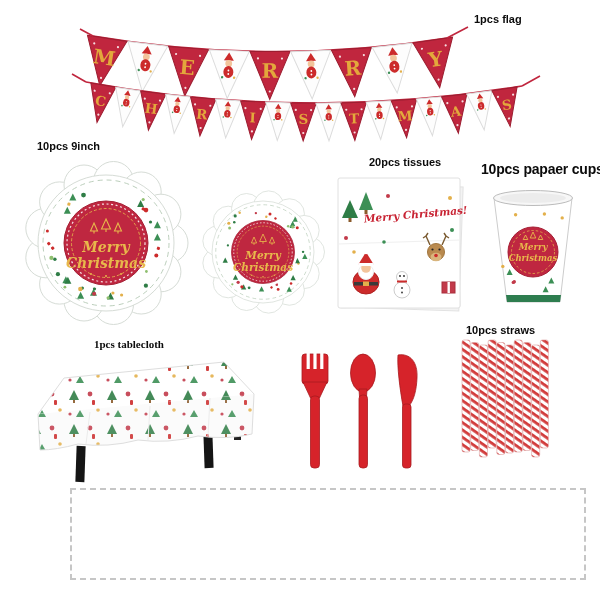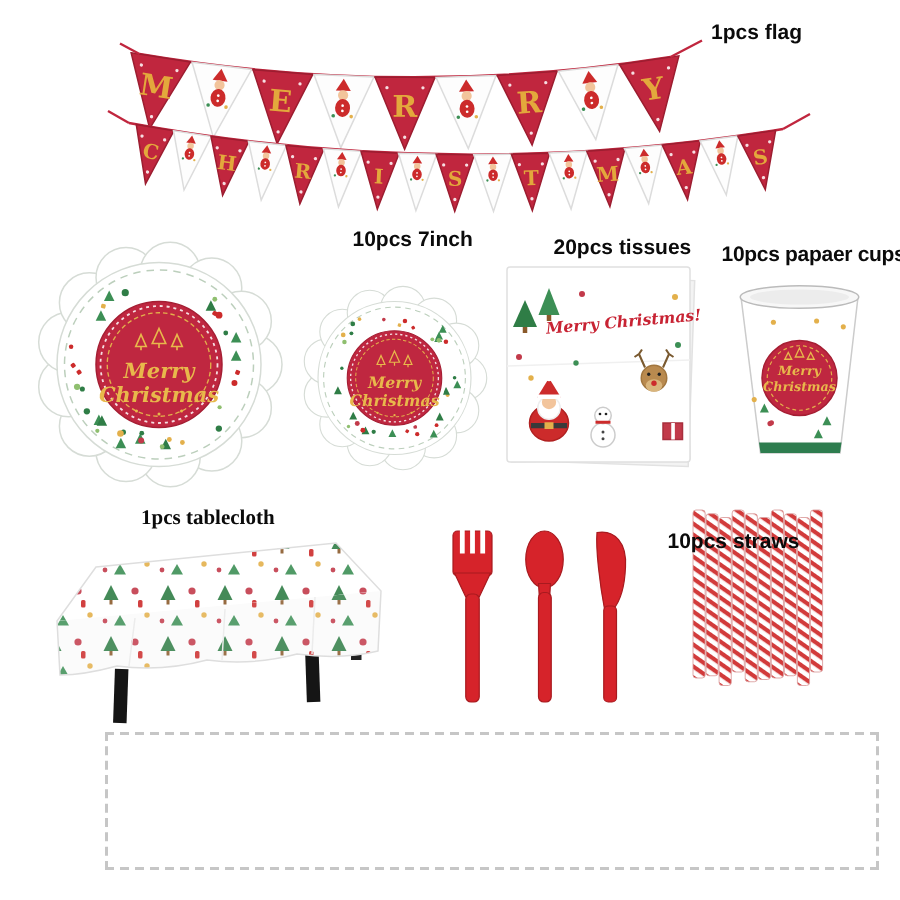--- a/index.html
+++ b/index.html
@@ -1,19 +1,19 @@
 <!DOCTYPE html>
 <html><head>
 <meta charset="utf-8">
 <style>
   html,body{margin:0;padding:0;background:#fff;}
   .stage{position:relative;width:600px;height:600px;background:#fff;overflow:hidden;
          font-family:"Liberation Sans",sans-serif;}
   #scene{position:absolute;left:0;top:0;}
-  .label{position:absolute;font-weight:bold;font-size:14px;color:#0b0b0b;white-space:nowrap;}
+  .label{position:absolute;font-weight:bold;font-size:11px;color:#0b0b0b;white-space:nowrap;}
   .label.small{font-size:14px;letter-spacing:-.2px;}
   .script-gold{font-family:"DejaVu Serif",serif;font-style:italic;font-weight:bold;fill:#e8b84b;}
   .script-red{font-family:"DejaVu Serif",serif;font-style:italic;font-weight:bold;fill:#c82333;}
   .pkg-box{position:absolute;left:70px;top:488px;width:516px;height:92px;
            border:2px dashed #c6c6c6;box-sizing:border-box;background:#fff;}
 </style>
 </head>
 <body>
 
 <div class="stage">
@@ -578,19 +578,19 @@
     </g>
     <g stroke="#c3cad0" stroke-width="0.7" fill="none">
       <path d="M40,12 L60,40 M150,10 L140,40 M250,12 L245,44 M320,22 L300,60"></path>
     </g>
   </g>
 </svg>
 
 <div class="pkg-box"></div>
 
 <div class="label" style="left:474px;top:13px;">1pcs flag</div>
-<div class="label" style="left:235px;top:151px;">10pcs 7inch</div>
+<div class="label" style="left:37px;top:140px;">10pcs 9inch</div>
 <div class="label" style="left:369px;top:156px;text-align:center;">20pcs tissues</div>
 <div class="label small" style="left:481px;top:161px;">10pcs papaer cups</div>
 <div class="label" style="left:94px;top:338px;font-family:Liberation Serif, serif;">1pcs tablecloth</div>
-<div class="label" style="left:445px;top:324px;margin-top:28px;">10pcs straws</div>
+<div class="label" style="left:466px;top:324px;">10pcs straws</div>
 
 </div>
 
 </body></html>

